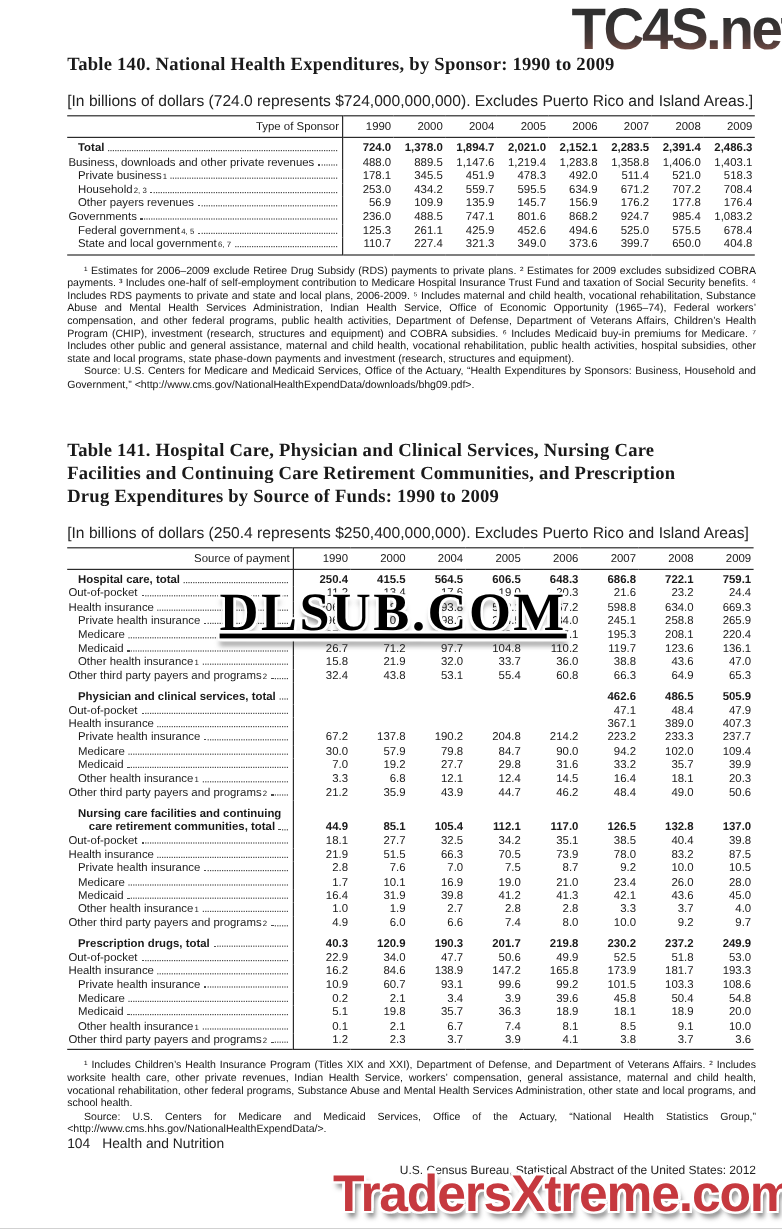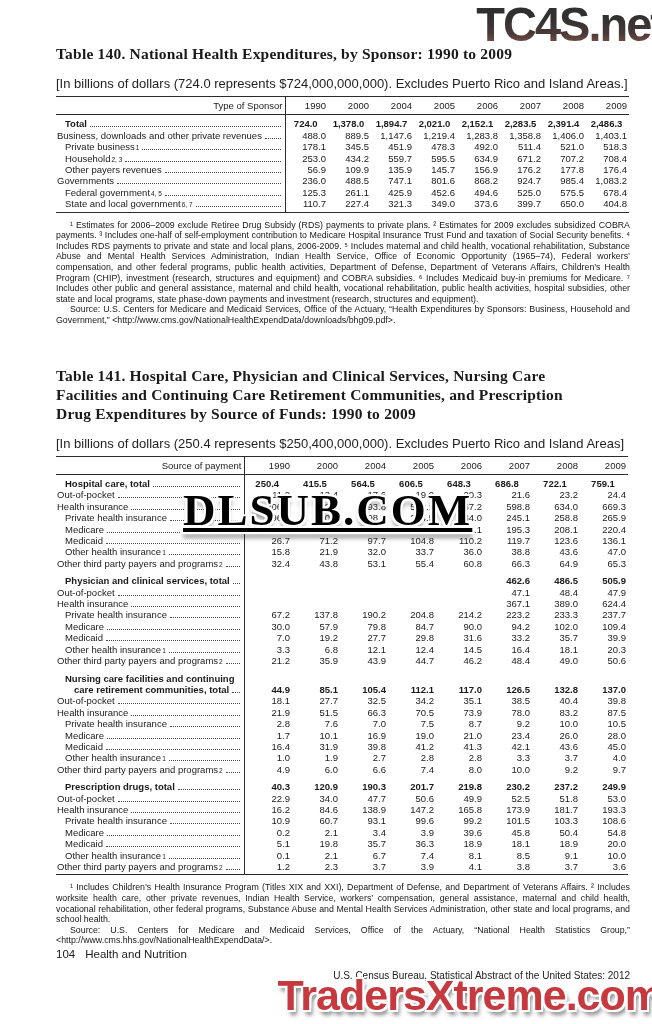--- a/index.html
+++ b/index.html
@@ -33,21 +33,21 @@
   table.t th,table.t td{padding:0;vertical-align:bottom;font-weight:normal;}
   table.t thead th{
     border-bottom:1px solid #2b2b2b;
     padding:3px 2px 3px 2px;
     text-align:right;
   }
   table.t thead th.stub{}
   table.t .stubcol{border-right:1px solid #2b2b2b;}
   table.t td.val{text-align:right;padding-right:2px;}
   table.t tr.bold td{font-weight:bold;}
-  table.t tbody tr:first-child td{padding-top:3px;text-align:center;}
+  table.t tbody tr:first-child td{padding-top:3px;}
   table.t tbody tr:last-child td{padding-bottom:2px;}
   table.t tr.gap td{padding-top:6px;}
   .lblflex{display:flex;align-items:baseline;white-space:nowrap;overflow:hidden;}
   .ind0{padding-left:1px;}
   .ind1{padding-left:9px;}
   .ind2{padding-left:18px;}
   .dots{flex:1;min-width:6px;border-bottom:1.6px dotted #4a4a4a;margin:0 4px 2px 3px;}
   sup{font-size:6.5px;line-height:0;margin-left:1px;}
 
   
@@ -465,21 +465,21 @@
                 <span class="dots"></span>
               </div>
             </td>
             <td class="val"></td>
             <td class="val"></td>
             <td class="val"></td>
             <td class="val"></td>
             <td class="val"></td>
             <td class="val">367.1</td>
             <td class="val">389.0</td>
-            <td class="val">624.4</td>
+            <td class="val">407.3</td>
           </tr>
           <tr>
             <td class="stubcol">
               <div class="lblflex ind1">
                 <span>Private health insurance</span>
                 <span class="dots"></span>
               </div>
             </td>
             <td class="val">67.2</td>
             <td class="val">137.8</td>

